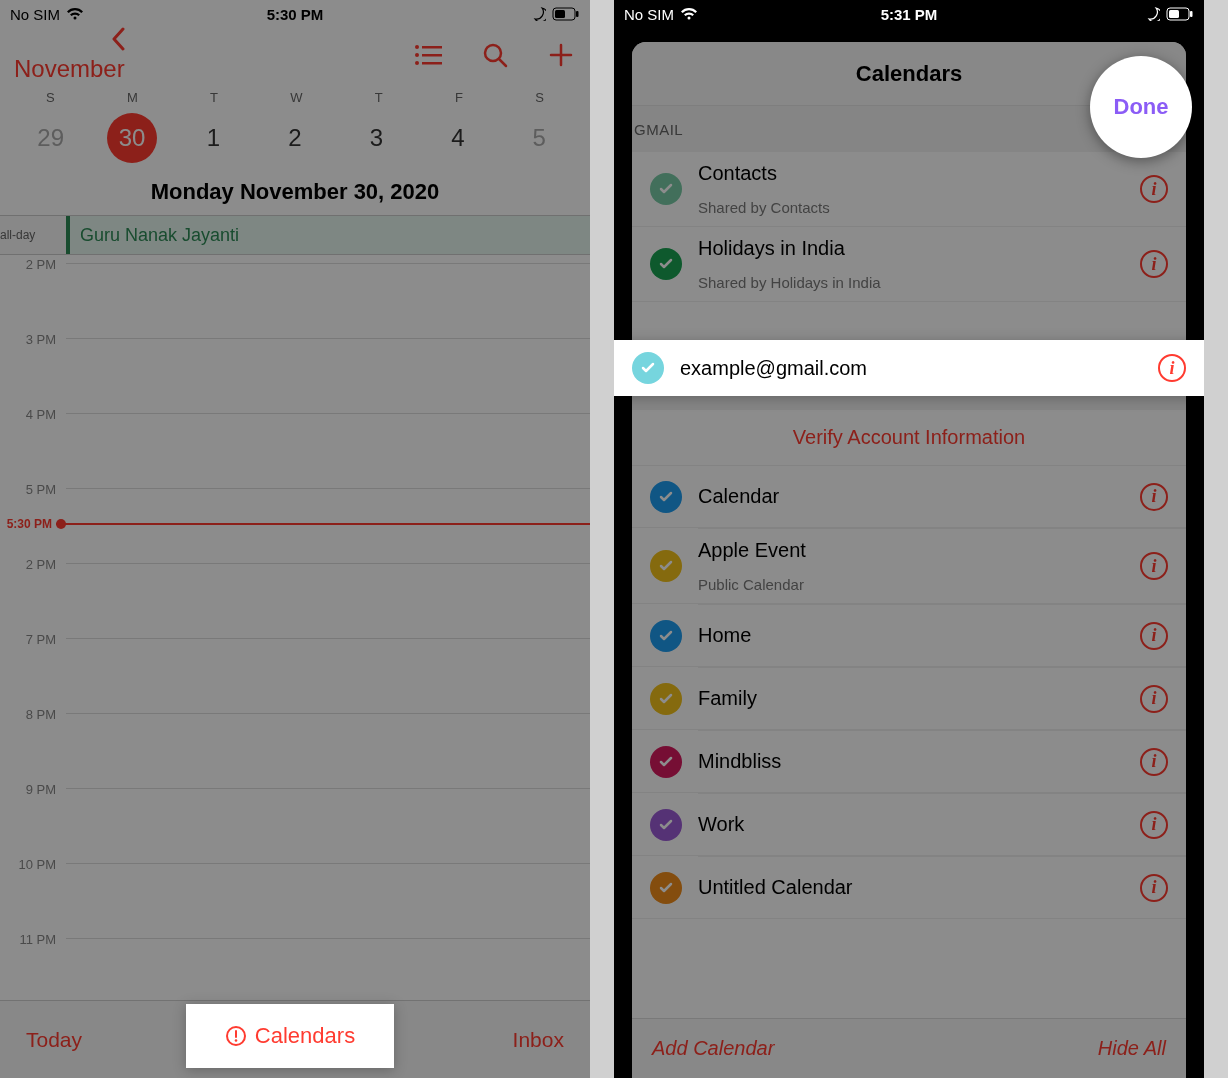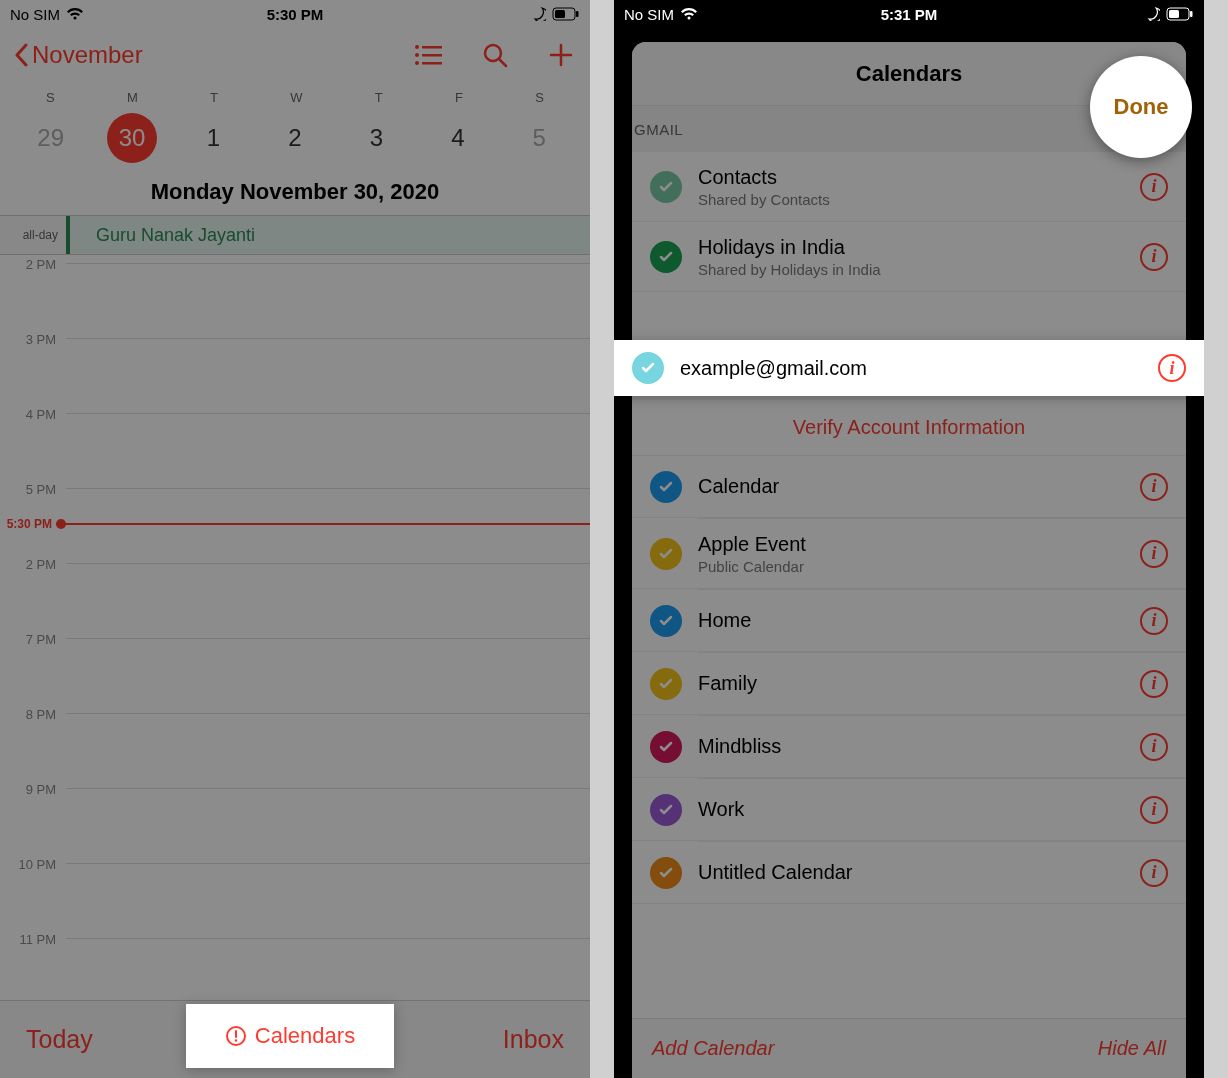--- a/index.html
+++ b/index.html
@@ -43,62 +43,62 @@
   .wifi-icon, .moon-icon, .battery-icon { display:inline-block; }
   .wifi-icon svg, .moon-icon svg, .battery-icon svg { display:block; }
   
   .nav-header {
     height: 54px;
     display: flex;
     align-items: center;
     padding: 0 14px;
     gap: 4px;
   }
-  .nav-back { color: #ff3b30; font-size: 24px; display:flex; align-items:center; gap:4px;}
+  .nav-back { color: #ff3b30; font-size: 24px; display:flex; align-items:flex-end; gap:4px;flex-direction:column;}
   .nav-spacer { flex: 1; }
   .nav-icons { display:flex; gap:36px; align-items:center; }
   .nav-icon { color:#ff3b30; width:30px; height:30px; display:flex; align-items:center; justify-content:center; }
   
   .weekdays { display:flex; justify-content:space-around; padding: 8px 10px 2px; font-size:13px; color:#666; }
   .dates { display:flex; justify-content:space-around; padding: 6px 10px 10px; align-items:center; }
   .date-cell { width:68px; text-align:center; font-size:24px; color:#333; }
   .date-cell.grey { color:#aaa; }
   .date-today {
     width:50px; height:50px; border-radius:50%; background:#ff3b30; color:#fff;
     display:inline-flex; align-items:center; justify-content:center; font-size:24px;
   }
   .full-date { text-align:center; font-size:22px; font-weight:600; padding:6px 0 10px; }
   
   .allday-row {
     display:flex; align-items:center; height:40px; border-top:1px solid #ccc; border-bottom:1px solid #ccc;
     background:#f7f7f7;
   }
-  .allday-label { width:66px; font-size:12px; color:#666; text-align:right; padding-right:8px;}
+  .allday-label { width:66px; font-size:12px; color:#666; text-align:left; padding-right:8px;}
   .allday-event {
     flex:1; height:100%; background:#e6f6ef; border-left:4px solid #2e8b57;
-    display:flex; align-items:center; padding-left:26px; color:#2e8b57; font-size:18px; font-weight:500;
+    display:flex; align-items:center; padding-left:10px; color:#2e8b57; font-size:18px; font-weight:500;
   }
   
   .hour-grid { position:relative; }
   .hour-row { height:75px; display:flex; align-items:flex-start; }
   .hour-label { width:66px; font-size:13px; color:#888; text-align:right; padding-right:10px; padding-top:2px;}
   .hour-line { flex:1; height:1px; background:#ddd; margin-top:8px; }
   .now-line {
     position:absolute; left:0; right:0; top:262px; display:flex; align-items:center;
   }
   .now-label { color:#ff3b30; font-size:12px; font-weight:600; width:56px; text-align:right; padding-right:4px;}
   .now-rule { flex:1; height:2px; background:#ff3b30; position:relative;}
   .now-dot { width:10px; height:10px; border-radius:50%; background:#ff3b30; position:absolute; left:0; top:-4px;}
   
   .toolbar {
     position:absolute; bottom:0; left:0; right:0; height:78px;
     display:flex; align-items:center; justify-content:space-between;
     padding: 0 26px; border-top:1px solid #d0d0d0; background:#f7f7f7;
   }
-  .toolbar-btn { color:#ff3b30; font-size:25px; display:flex; align-items:center; gap:8px;text-align:right;}
+  .toolbar-btn { color:#ff3b30; font-size:21px; display:flex; align-items:center; gap:8px;text-align:right;}
   
   .spotlight {
     position:absolute; z-index:60; background:#fff;
     box-shadow: 0 2px 12px rgba(0,0,0,0.25);
   }
   .spotlight.calendars-btn {
     left:186px; bottom:10px; width:208px; height:64px;
     display:flex; align-items:center; justify-content:center;
     color:#ff3b30; font-size:22px; gap:8px;
   }
@@ -122,21 +122,21 @@
   .cal-row {
     display:flex; align-items:center; min-height:70px; padding:10px 18px;
     gap:16px; border-bottom:1px solid #eee; background:#fff;
   }
   .cal-row.small { min-height:62px; }
   .check {
     width:32px; height:32px; border-radius:50%;
     display:flex; align-items:center; justify-content:center; flex-shrink:0;
   }
   .check svg { width:16px; height:16px; }
-  .cal-text { flex:1; display:flex; flex-direction:column; gap:2px; }
+  .cal-text { flex:1; display:flex; flex-direction:column; gap:14px; }
   .cal-name { font-size:20px; color:#000; }
   .cal-sub { font-size:15px; color:#7a7a7a; }
   .info-icon {
     width:28px; height:28px; border:2px solid #ff3b30; border-radius:50%;
     display:flex; align-items:center; justify-content:center;
     color:#ff3b30; font-family:Georgia,serif; font-style:italic; font-size:18px; font-weight:600;
     flex-shrink:0;
   }
   .verify-row {
     height:56px; display:flex; align-items:center; justify-content:center;
@@ -145,21 +145,21 @@
   .bottom-bar-right {
     position:absolute; bottom:0; left:0; right:0; height:60px;
     display:flex; align-items:center; justify-content:space-between;
     padding:0 20px; background:#f7f7f7; border-top:1px solid #ddd;font-style:italic;
   }
   .bottom-bar-right a { color:#ff3b30; font-size:20px; }
   
   .spotlight.done-btn {
     right:12px; top:56px; width:102px; height:102px; border-radius:50%;
     display:flex; align-items:center; justify-content:center;
-    color:#a16207; font-size:22px; font-weight:600;
+    color:#8b5cf6; font-size:22px; font-weight:600;
     box-shadow: 0 3px 14px rgba(0,0,0,0.4);
   }
   .spotlight.email-row {
     left:0; right:0; top:340px; height:56px; padding:0 18px;
     display:flex; align-items:center; gap:16px;
   }
   .spotlight.email-row .cal-name { font-size:20px; }
   .phone-right .status-bar { color:#fff; z-index:70; position:relative;}
   .indent-divider { margin-left:66px; height:1px; background:#eee; }
 </style>

